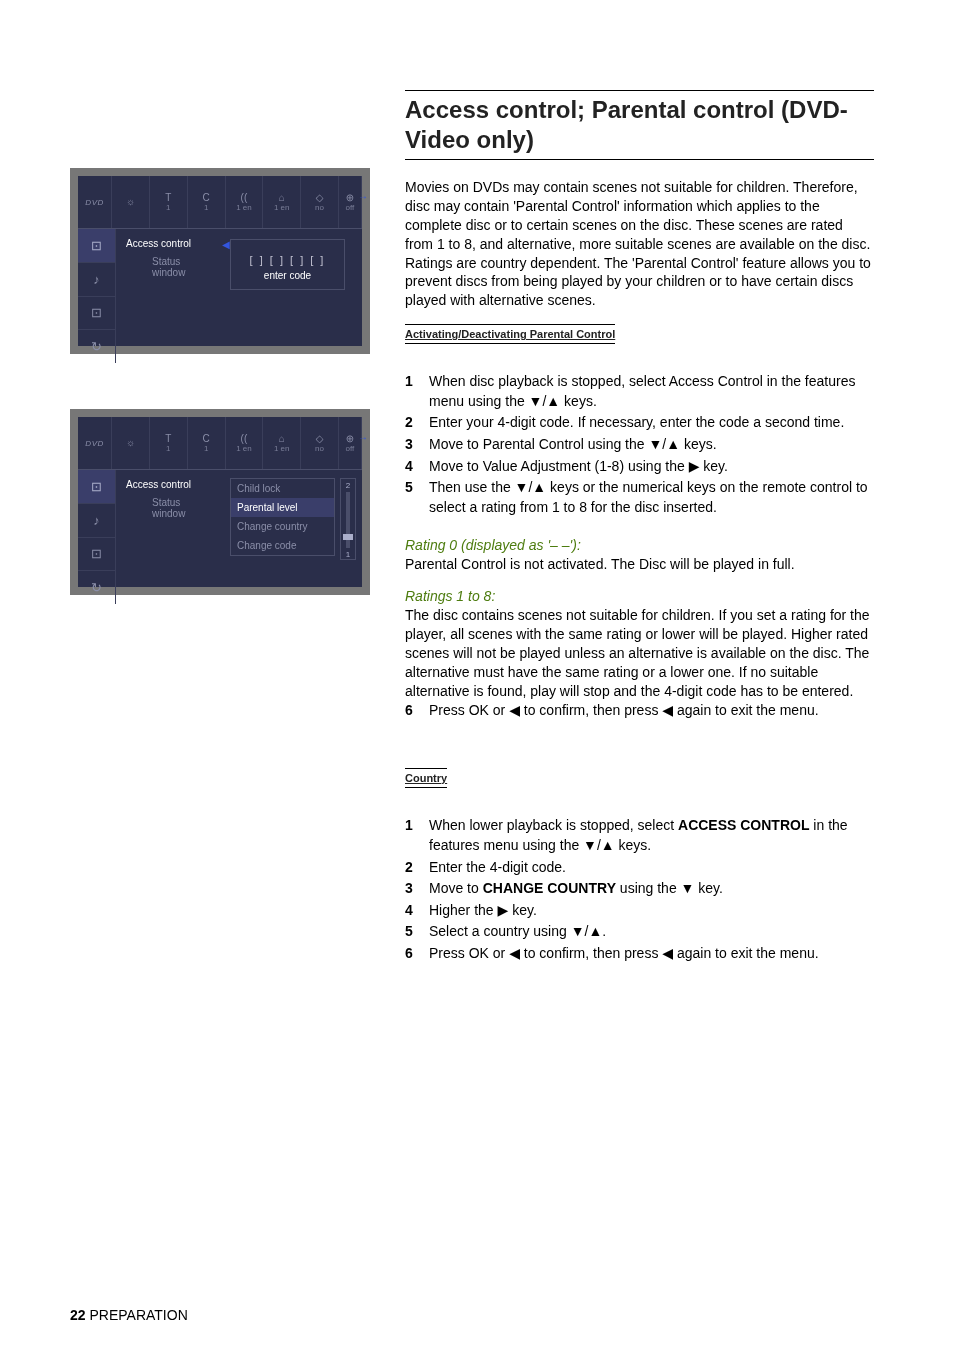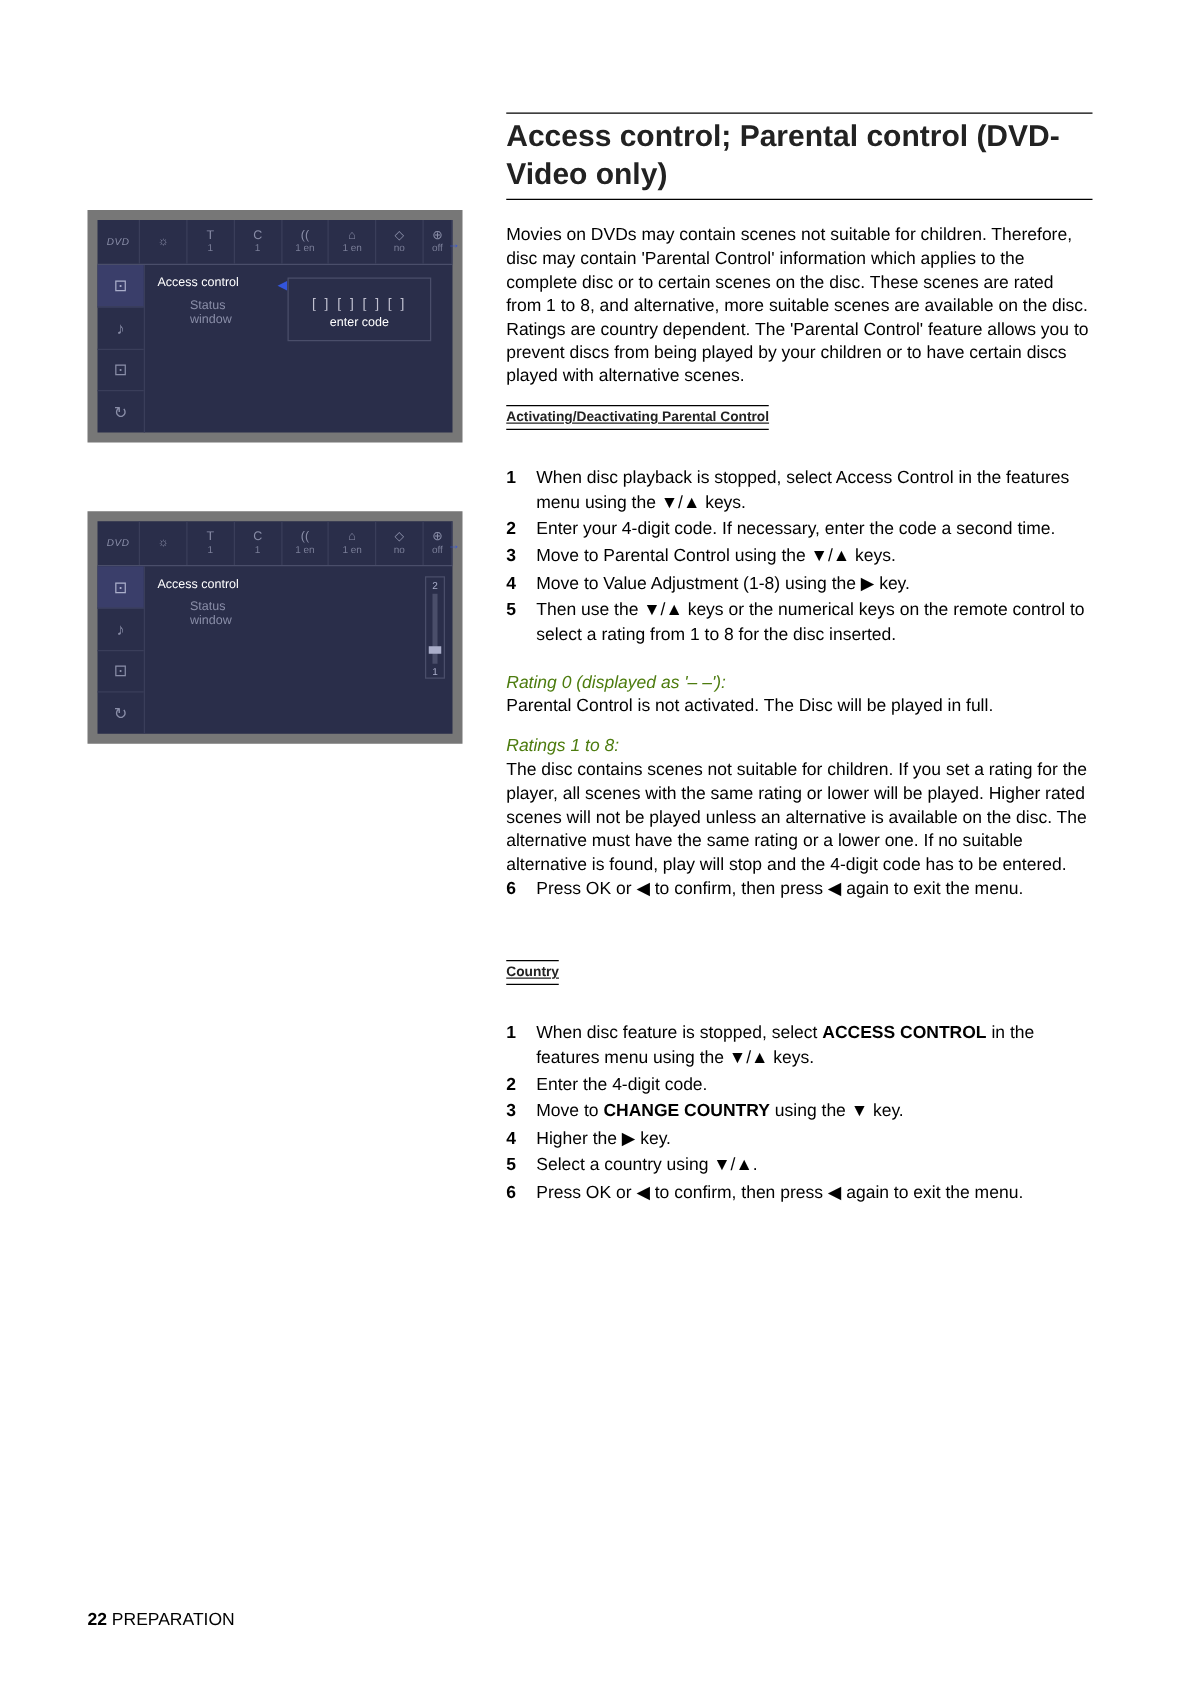--- a/index.html
+++ b/index.html
@@ -94,21 +94,21 @@
       margin-bottom: 55px;
       width: 300px;
     }
     .osd-inner {
       background: #2a2e4a;
       position: relative;
       height: 170px;
     }
     .osd-header {
       display: flex;
-      height: 36px;
+      height: 53px;
       border-bottom: 1px solid #4a4e6a;
     }
     .osd-header-cell {
       flex: 1;
       display: flex;
       flex-direction: column;
       align-items: center;
       justify-content: center;
       font-size: 8px;
       color: #8a8ea8;
@@ -255,21 +255,21 @@
       background: #aaaeca;
     }
     .dvd-logo {
       font-size: 8px;
       color: #8a8ea8;
       font-style: italic;
       letter-spacing: 0.5px;
     }
     .footer {
       position: absolute;
-      bottom: 48px;
+      bottom: 28px;
       left: 70px;
       font-size: 14px;
     }
     .footer .page-num {
       font-weight: bold;
     }
   </style>
 </head>
 <body>
 
@@ -378,20 +378,26 @@
             <div class="osd-sidebar-item">♪</div>
             <div class="osd-sidebar-item">⊡</div>
             <div class="osd-sidebar-item">↻</div>
           </div>
           <div class="osd-main">
             <div class="osd-menu">
               <div class="osd-menu-item">Access control</div>
               <div class="osd-menu-item dim">Status window</div>
             </div>
             <div class="osd-panel">
+              <div class="osd-submenu">
+                <div class="osd-submenu-item">Child lock</div>
+                <div class="osd-submenu-item highlight">Parental level</div>
+                <div class="osd-submenu-item">Change country</div>
+                <div class="osd-submenu-item">Change code</div>
+              </div>
               <div class="osd-slider">
                 <span class="slider-num top">2</span>
                 <div class="slider-track">
                     <div class="slider-knob"></div>
                   </div>
                 <span class="slider-num">1</span>
               </div>
             </div>
           </div>
         </div>
@@ -446,21 +452,21 @@
 
     <div style="height:30px;"></div>
 
     <div class="sub-heading-wrap">
       <h2 class="sub-heading">Country</h2>
     </div>
 
     <ol class="num-list">
       <li>
           <span class="num">1</span>
-          <span class="item-text"><span>When disc feature is stopped, select </span><b>ACCESS CONTROL</b><span> in the features menu using the ▼/▲ keys.</span></span>
+          <span class="item-text"><span>When lower playback is stopped, select </span><b>ACCESS CONTROL</b><span> in the features menu using the ▼/▲ keys.</span></span>
         </li>
       <li>
           <span class="num">2</span>
           <span class="item-text">Enter the 4-digit code.</span>
         </li>
       <li>
           <span class="num">3</span>
           <span class="item-text"><span>Move to </span><b>CHANGE COUNTRY</b><span> using the ▼ key.</span></span>
         </li>
       <li>

